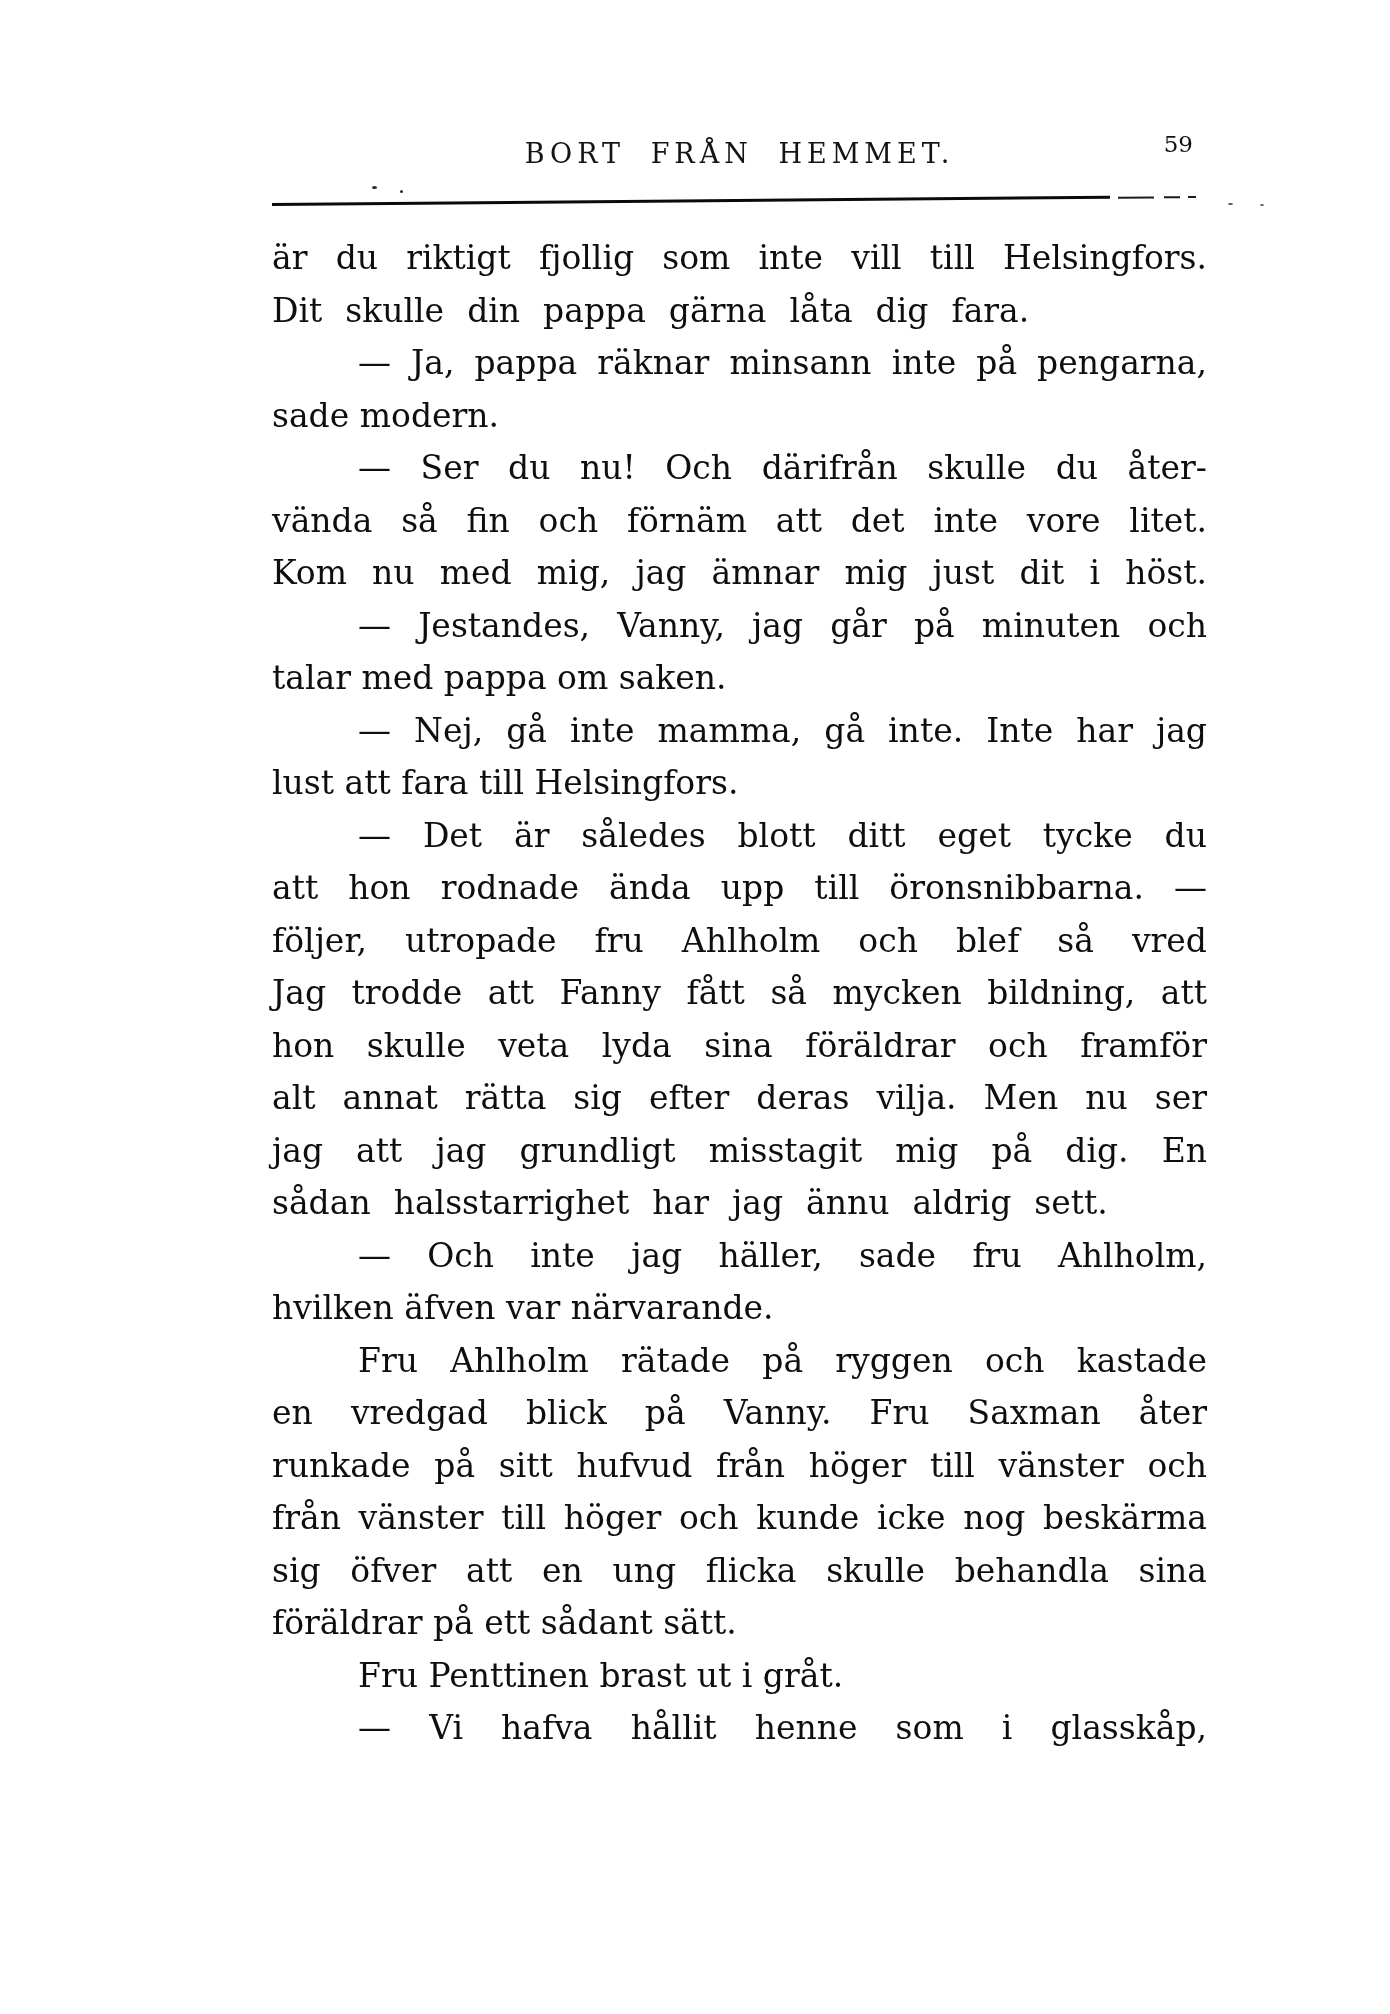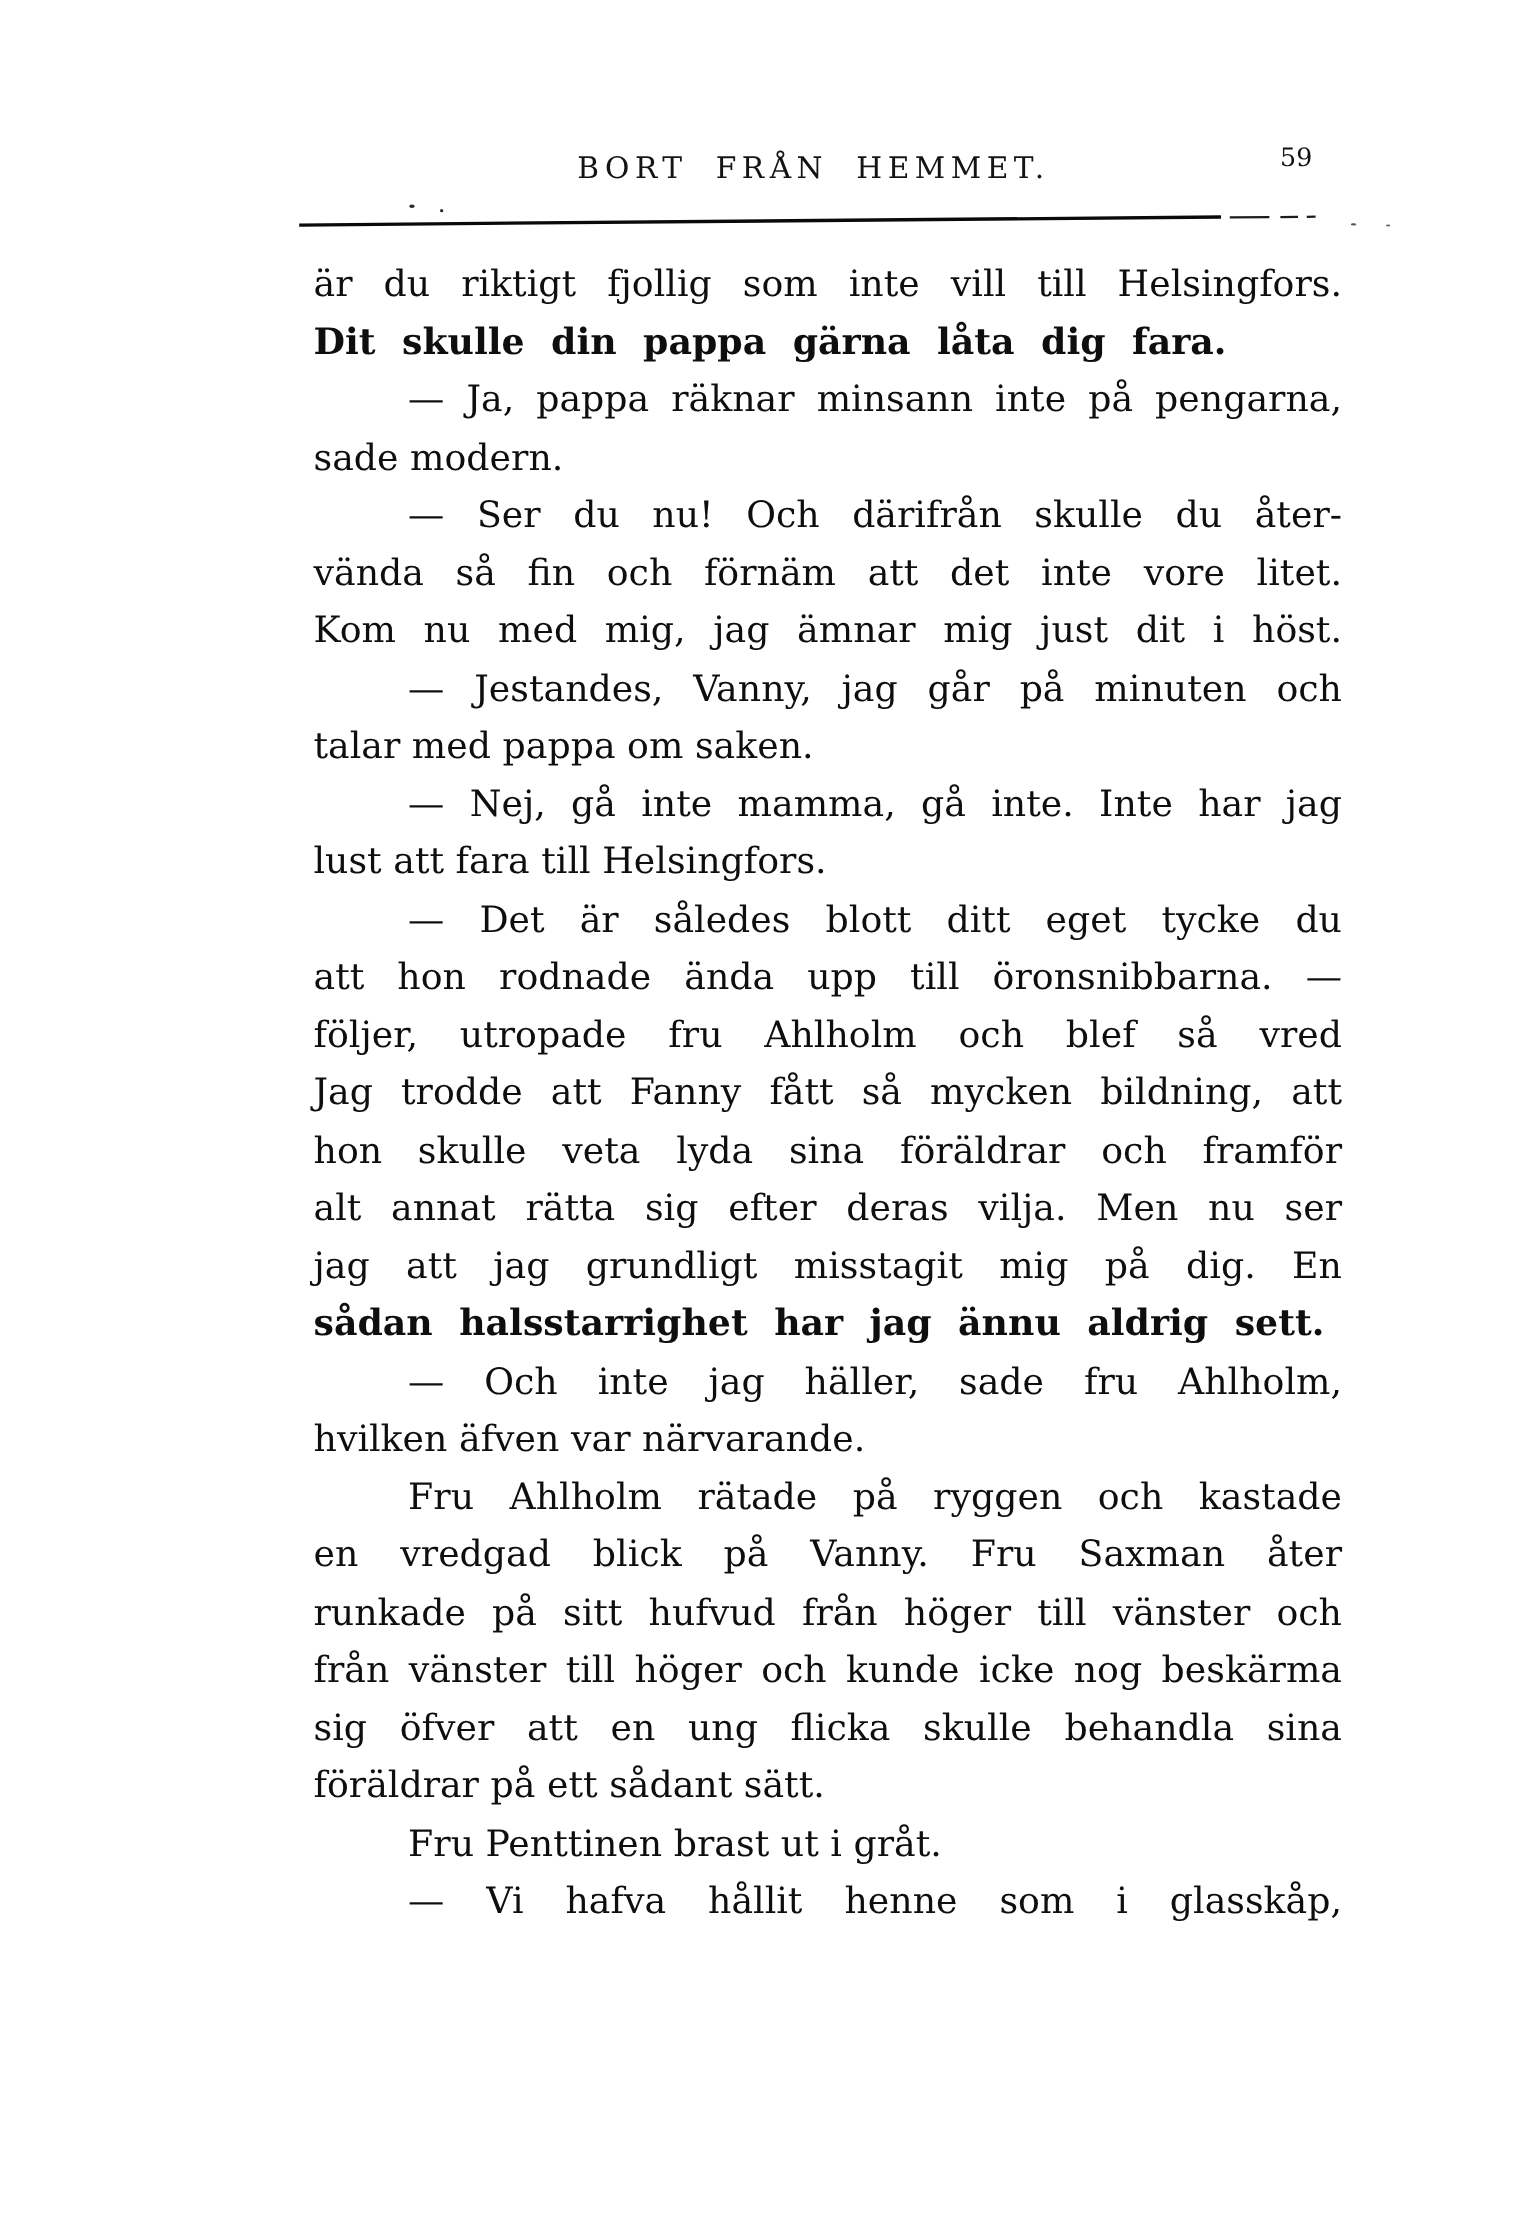--- a/index.html
+++ b/index.html
@@ -59,35 +59,34 @@
   .s1 { left: 372px; top: 186px; width: 5px; height: 3px; }
   .s2 { left: 400px; top: 190px; width: 3px; height: 3px; }
   .s3 { left: 1228px; top: 203px; width: 5px; height: 2px; background:#555; }
   .s4 { left: 1260px; top: 204px; width: 4px; height: 2px; background:#666; }
   .text-block {
     position: absolute;
     top: 232px;
     left: 272px;
     width: 935px;
     font-size: 33px;
-    margin-left: 13px;
   }
   .line {
     height: 52.5px;
     line-height: 52.5px;
     white-space: nowrap;
   }
   .line.j {
     white-space: normal;
     text-align: justify;
     text-align-last: justify;
     -moz-text-align-last: justify;
   }
   .line.ind { padding-left: 86px; }
-  .line.w { word-spacing: 0.38em; font-weight: bold; }
+  .line.w { word-spacing: 0.38em; }
 </style>
 </head>
 <body>
 
 <div class="page">
 
   <div class="header-row">
     <div class="header-title">BORT FRÅN HEMMET.</div>
     <div class="page-number">59</div>
   </div>

